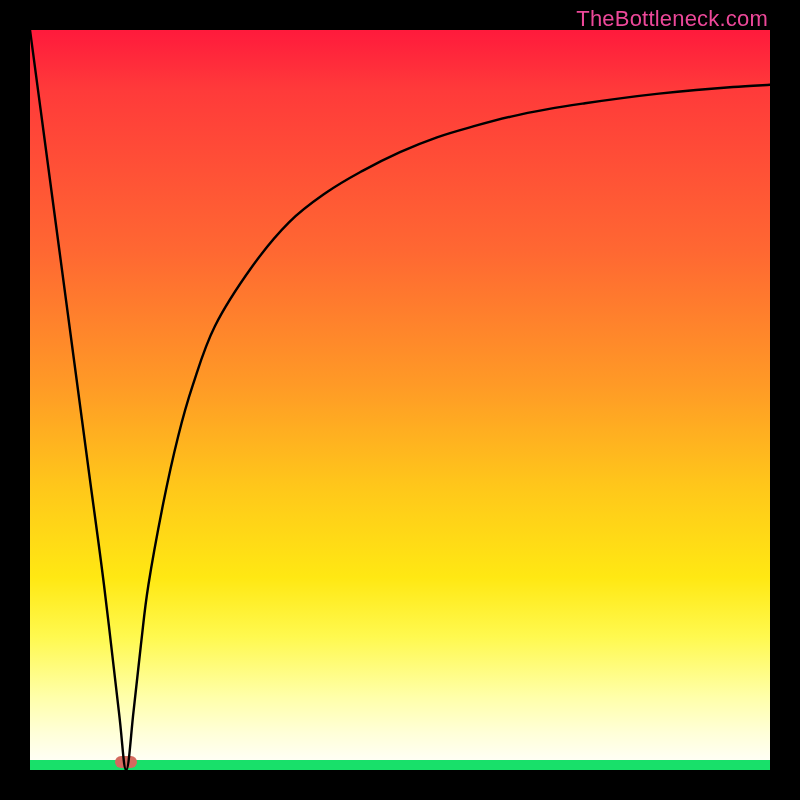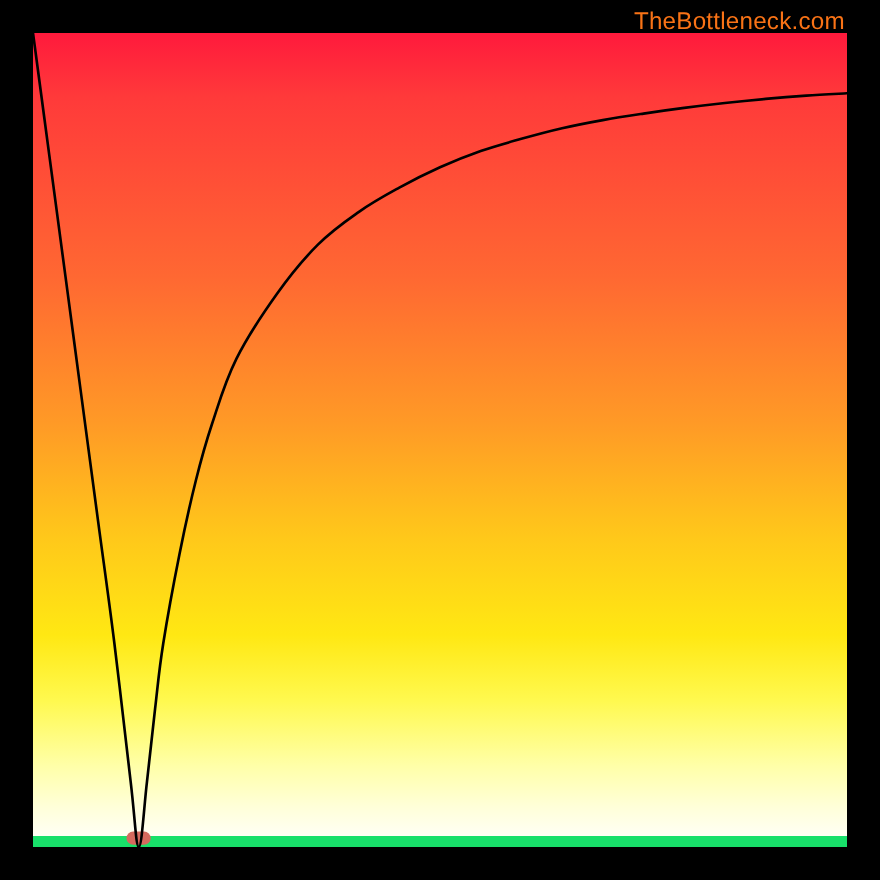--- a/index.html
+++ b/index.html
@@ -58,21 +58,21 @@
     position: absolute;
     left: 0;
     top: 0;
     width: 100%;
     height: 100%;
   }
   .attribution {
     position: absolute;
     top: 6px;
     right: 32px;
-    color: #f97316;
+    color: #ec4899;
     font-size: 22px;
     font-weight: 500;
     letter-spacing: 0.2px;
     user-select: none;
   }
 </style>
 </head>
 <body>
 
 <div class="frame">

